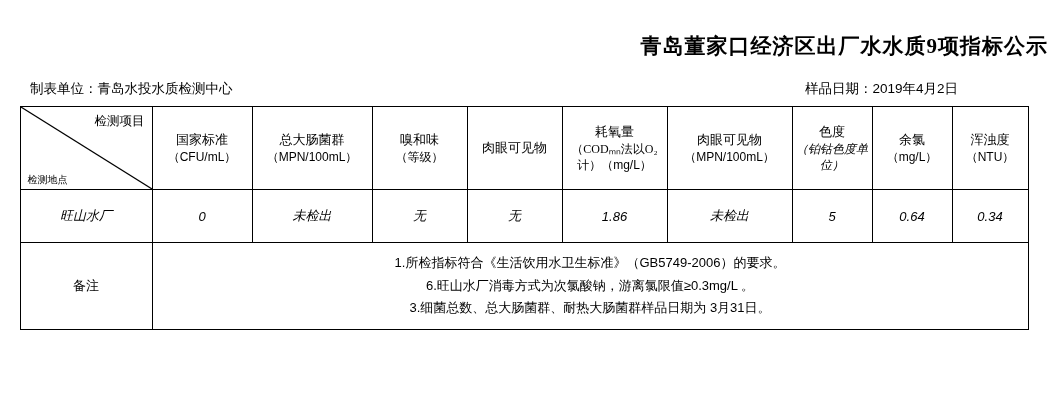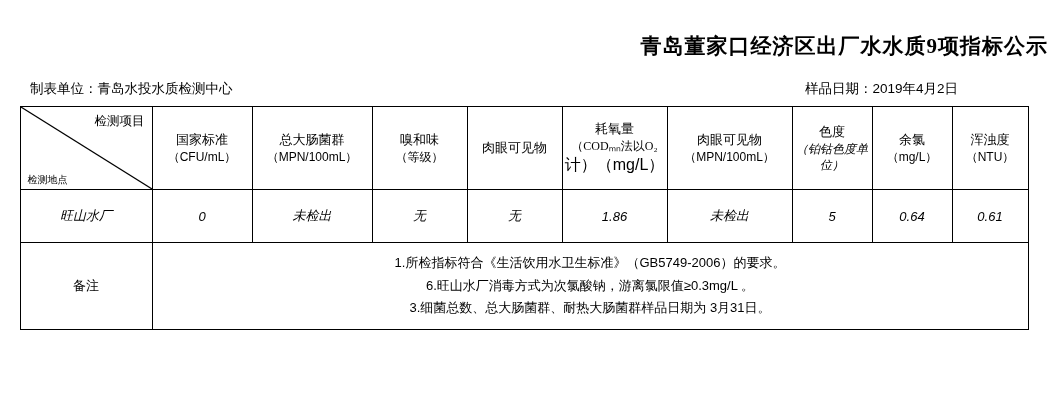--- a/index.html
+++ b/index.html
@@ -52,21 +52,21 @@
     font-size: 13px;
     padding: 4px 2px;
   }
   .hdr-cell {
     height: 66px;
     line-height: 1.35;
   }
   .hdr-cell .l1 { display: block; }
   .hdr-cell .l2 { display: block; font-size: 12px; }
   .hdr-cell .l2.small { font-size: 12px; font-style: italic; }
-  .hdr-cell .l3 { display: block; font-size: 16px; }
+  .hdr-cell .l3 { display: block; font-size: 12px; }
 
   
   .corner {
     position: relative;
     width: 132px;
     height: 66px;
     padding: 8px !important;
   }
   .corner .diag {
     position: absolute;
@@ -181,21 +181,21 @@
       <tr>
         <td class="row-cell rowlabel">旺山水厂</td>
         <td class="row-cell">0</td>
         <td class="row-cell">未检出</td>
         <td class="row-cell">无</td>
         <td class="row-cell">无</td>
         <td class="row-cell">1.86</td>
         <td class="row-cell">未检出</td>
         <td class="row-cell">5</td>
         <td class="row-cell">0.64</td>
-        <td class="row-cell">0.61</td>
+        <td class="row-cell">0.34</td>
       </tr>
 
 
       <tr>
         <td class="notes-cell" style="text-align:center;">备注</td>
         <td class="notes-cell" colspan="9">
           <div>1.所检指标符合《生活饮用水卫生标准》（GB5749-2006）的要求。</div>
           <div>6.旺山水厂消毒方式为次氯酸钠，游离氯限值≥0.3mg/L 。</div>
           <div>3.细菌总数、总大肠菌群、耐热大肠菌群样品日期为 3月31日。</div>
         </td>

